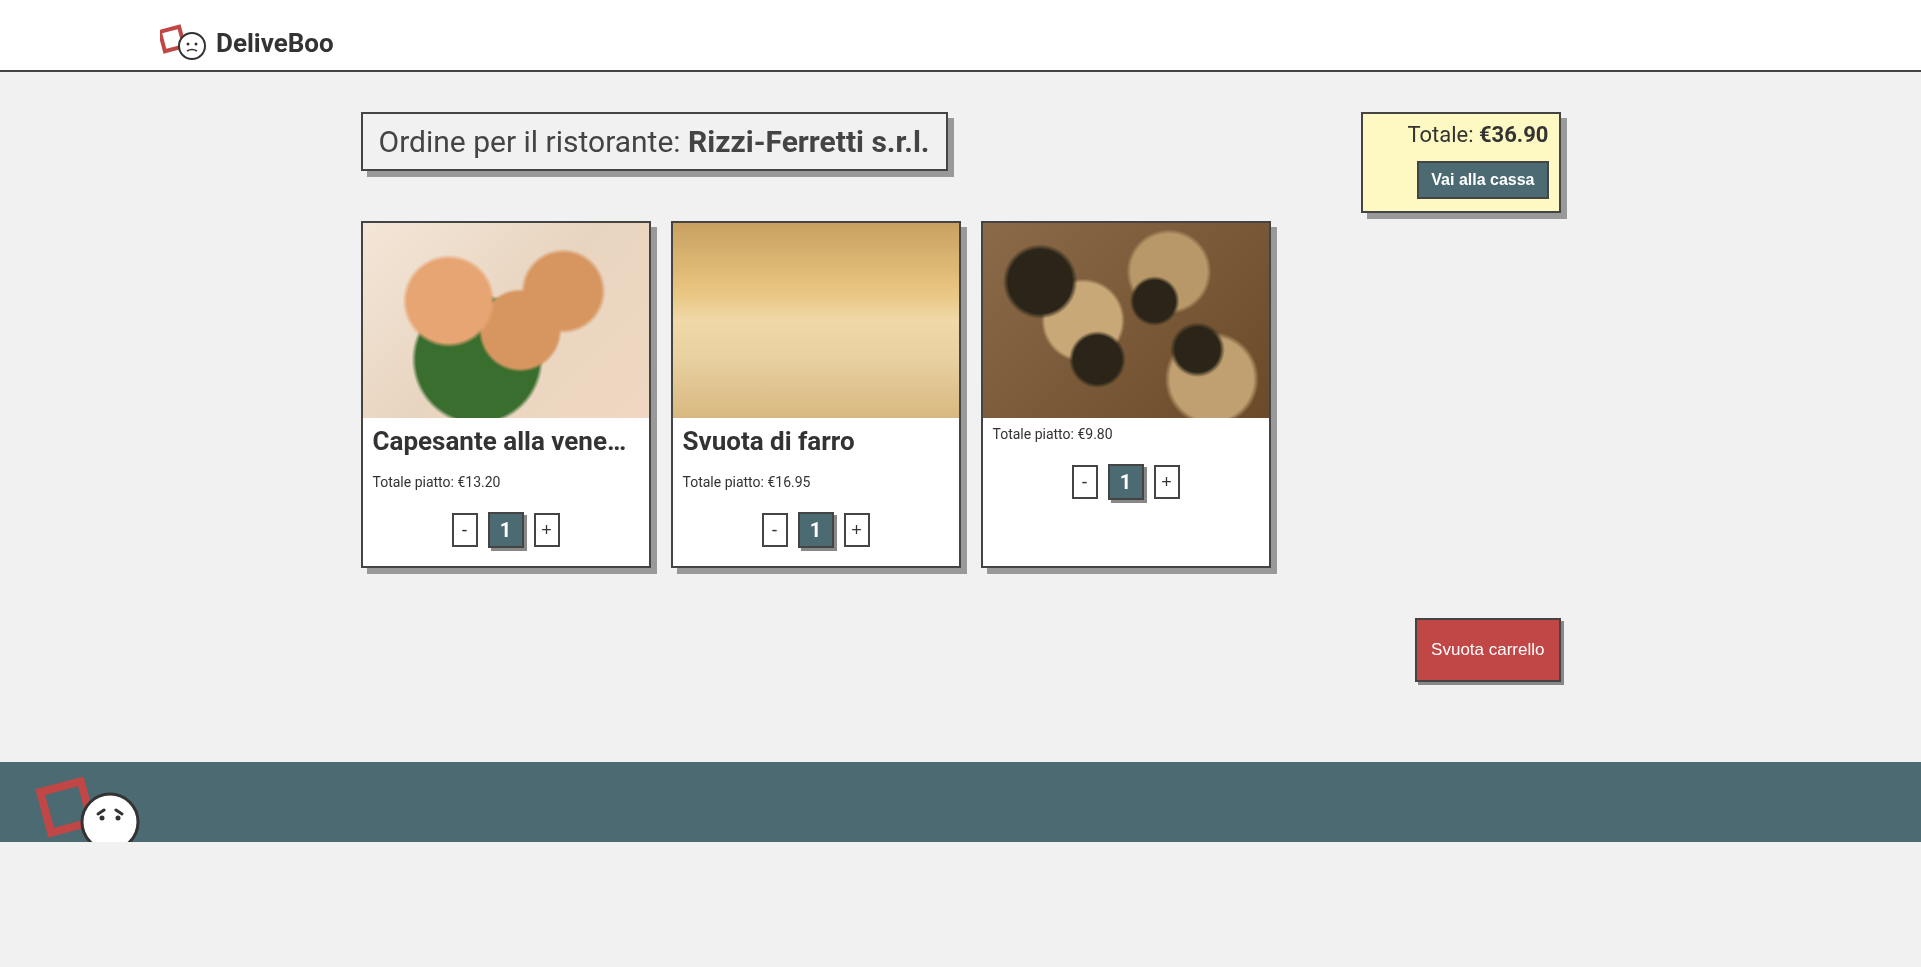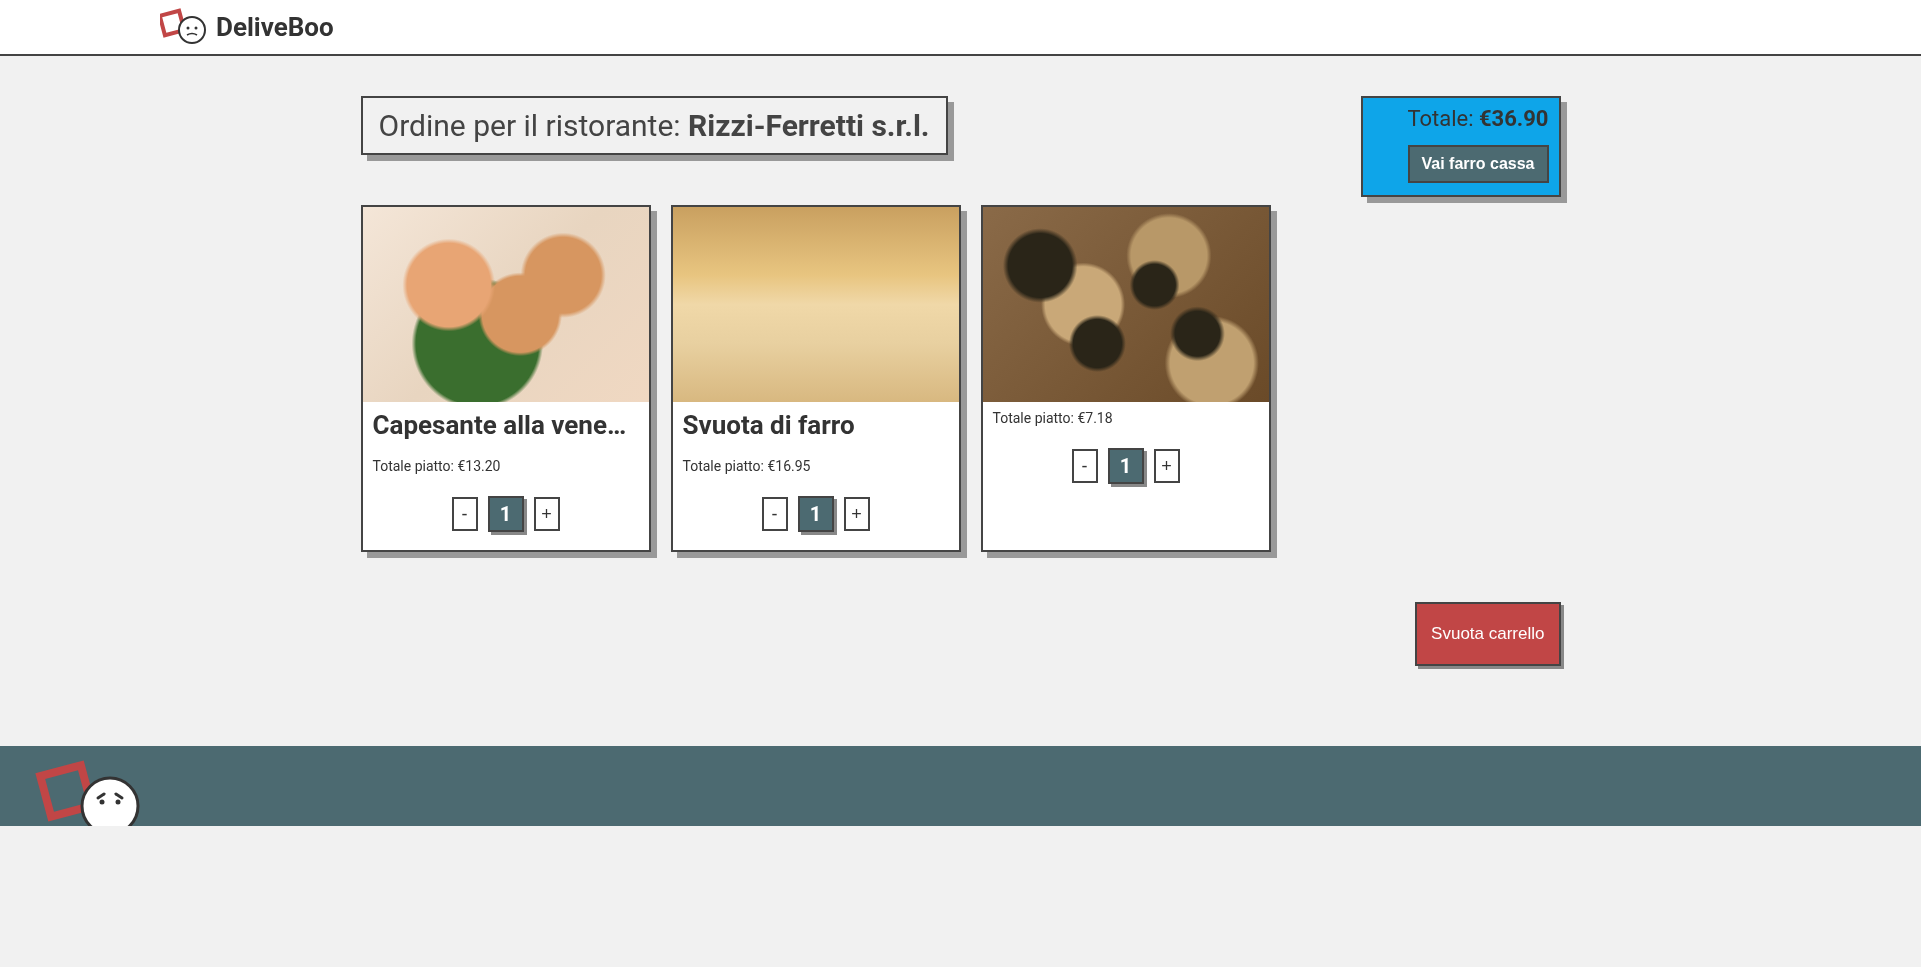--- a/index.html
+++ b/index.html
@@ -11,21 +11,21 @@
       font-family: -apple-system, BlinkMacSystemFont, "Segoe UI", Roboto, Helvetica, Arial, sans-serif;
       background: #f1f1f1;
       color: #333;
     }
     .header {
       background: #fff;
       border-bottom: 2px solid #444;
       display: flex;
       justify-content: space-between;
       align-items: center;
-      padding: 8px 160px 8px 160px;
+      padding: 24px 160px 8px 160px;
     }
     .logo-wrap {
       display: flex;
       align-items: center;
       gap: 8px;
     }
     .logo-icon {
       width: 48px;
       height: 38px;
       position: relative;
@@ -178,21 +178,21 @@
       display: flex;
       align-items: center;
       justify-content: center;
       box-shadow: 3px 3px 0 #888;
     }
     .sidebar {
       width: 200px;
     }
     .total-box {
       border: 2px solid #444;
-      background: #0ea5e9;
+      background: #fef9c3;
       padding: 8px 10px 12px 10px;
       box-shadow: 6px 6px 0 #999;
       text-align: right;
     }
     .total-text {
       font-size: 22px;
       color: #333;
       margin-bottom: 14px;
       white-space: nowrap;
     }
@@ -287,38 +287,38 @@
             <div class="qty-box">1</div>
             <button class="qty-btn">+</button>
           </div>
         </div>
       </div>
 
       <div class="card">
         <div class="card-img img3"></div>
         <div class="card-body">
           <div class="card-total">
-            <span class="tp-label">Totale piatto: </span><span class="tp-value">€7.18</span>
+            <span class="tp-label">Totale piatto: </span><span class="tp-value">€9.80</span>
           </div>
           <div class="qty-controls">
             <button class="qty-btn">-</button>
             <div class="qty-box">1</div>
             <button class="qty-btn">+</button>
           </div>
         </div>
       </div>
     </div>
   </div>
 
   <aside class="sidebar">
     <div class="total-box">
       <div class="total-text">
         <span class="t-label">Totale: </span><span class="t-value">€36.90</span>
       </div>
-      <button class="checkout-btn">Vai farro cassa</button>
+      <button class="checkout-btn">Vai alla cassa</button>
     </div>
   </aside>
 </div>
 
 <div class="empty-row">
   <button class="empty-btn">Svuota carrello</button>
 </div>
 
 <footer class="footer">
   <div class="footer-logo">

